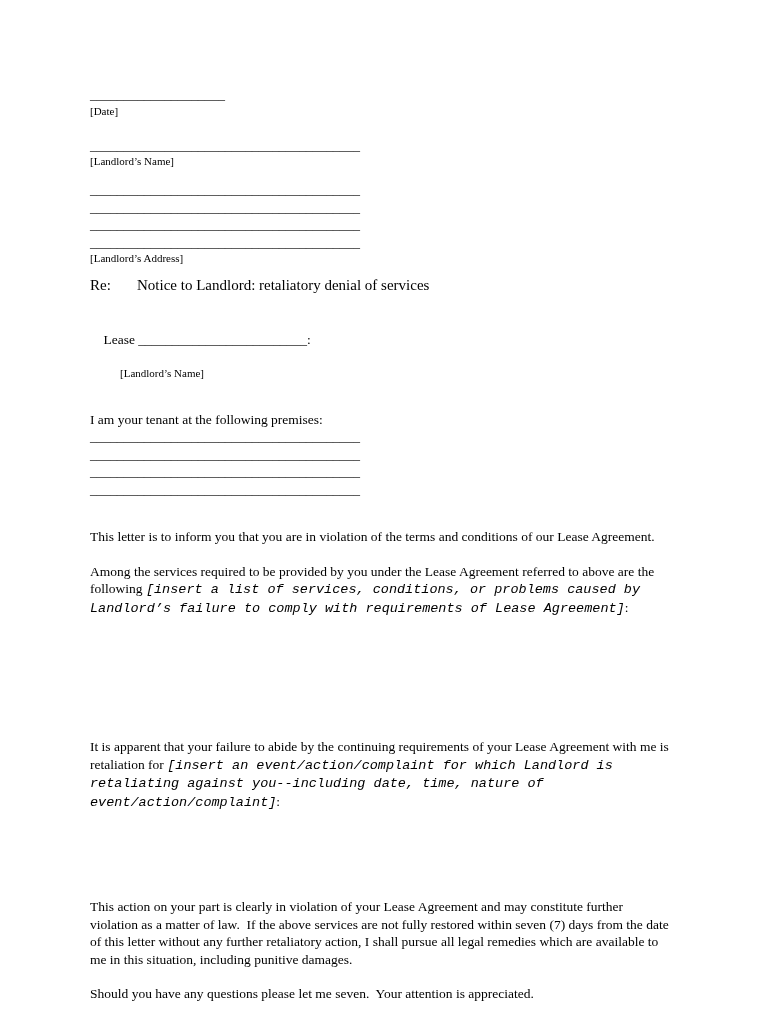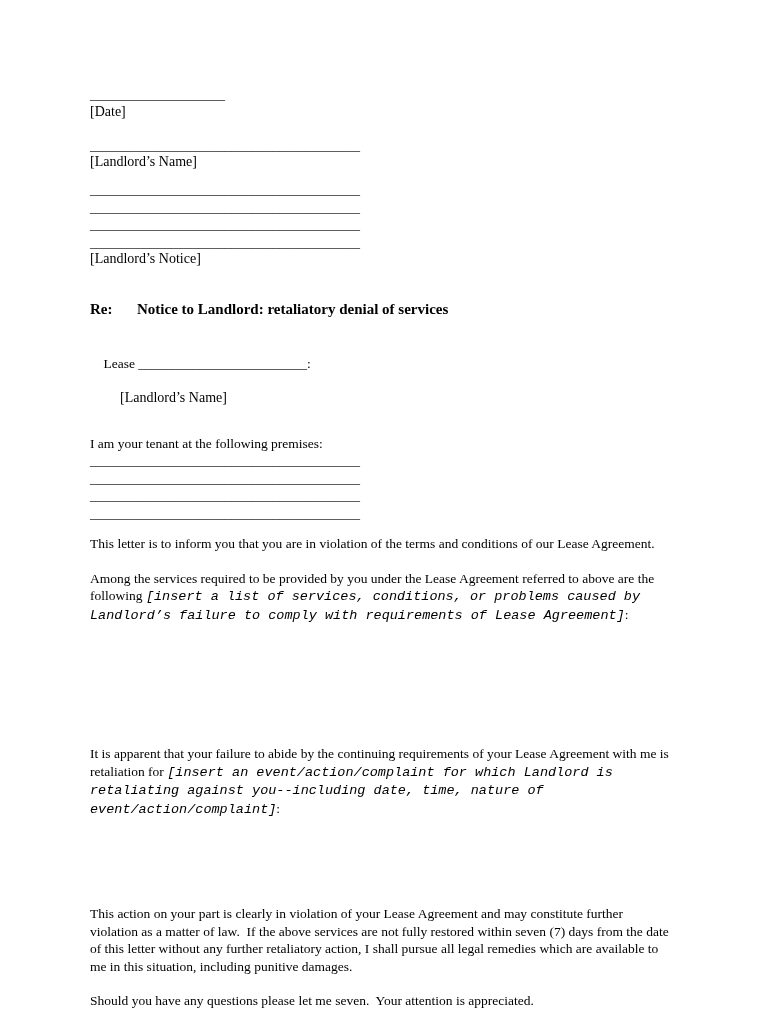--- a/index.html
+++ b/index.html
@@ -17,29 +17,29 @@
     padding: 86px 90px 0 90px;
     background: #ffffff;
   }
   .uline {
     font-size: 13.5px;
     line-height: 17.5px;
     white-space: nowrap;
     letter-spacing: 0;
   }
   .label {
-    font-size: 14px;
+    font-size: 11px;
     line-height: 15px;
   }
   .label.indent { margin-left: 30px; }
   .name-block { margin-top: 18px; }
   .address-block { margin-top: 12px; }
   .subject {
-    margin-top: 34px;
-    font-weight: bold;
+    margin-top: 10px;
+    font-weight: normal;
     font-size: 15px;
     line-height: 18px;
   }
   .subject .re-prefix { display: inline-block; width: 47px; }
   .salutation {
     margin-top: 19px;
     font-size: 13.5px;
     line-height: 17.5px;
     white-space: pre;
   }
@@ -47,21 +47,21 @@
   .premises .intro {
     font-size: 13.5px;
     line-height: 17.5px;
   }
   .para {
     font-size: 13.5px;
     line-height: 17.5px;
     margin-top: 17px;
     white-space: pre-wrap;
   }
-  .para.mt-sm { margin-top: 13px; }
+  .para.mt-sm { margin-top: 30px; }
   .para em { font-style: italic; font-family: Liberation Mono, monospace; }
   .write-space.tall { height: 104px; }
   .write-space.short { height: 70px; }
 </style>
 </head>
 <body>
 
 <div class="page">
 
   <div class="block date-block">
@@ -72,21 +72,21 @@
   <div class="block name-block">
     <div class="uline">________________________________________</div>
     <div class="label">[Landlord’s Name]</div>
   </div>
 
   <div class="block address-block">
     <div class="uline">________________________________________</div>
     <div class="uline">________________________________________</div>
     <div class="uline">________________________________________</div>
     <div class="uline">________________________________________</div>
-    <div class="label">[Landlord’s Notice]</div>
+    <div class="label">[Landlord’s Address]</div>
   </div>
 
   <div class="subject">
     <span class="re-prefix">Re:</span><span>Notice to Landlord: retaliatory denial of services</span>
   </div>
 
   <div class="salutation">
     <span>Lease </span><span class="uline-inline">_________________________</span><span>:</span>
   </div>
   <div class="label indent">[Landlord’s Name]</div>

